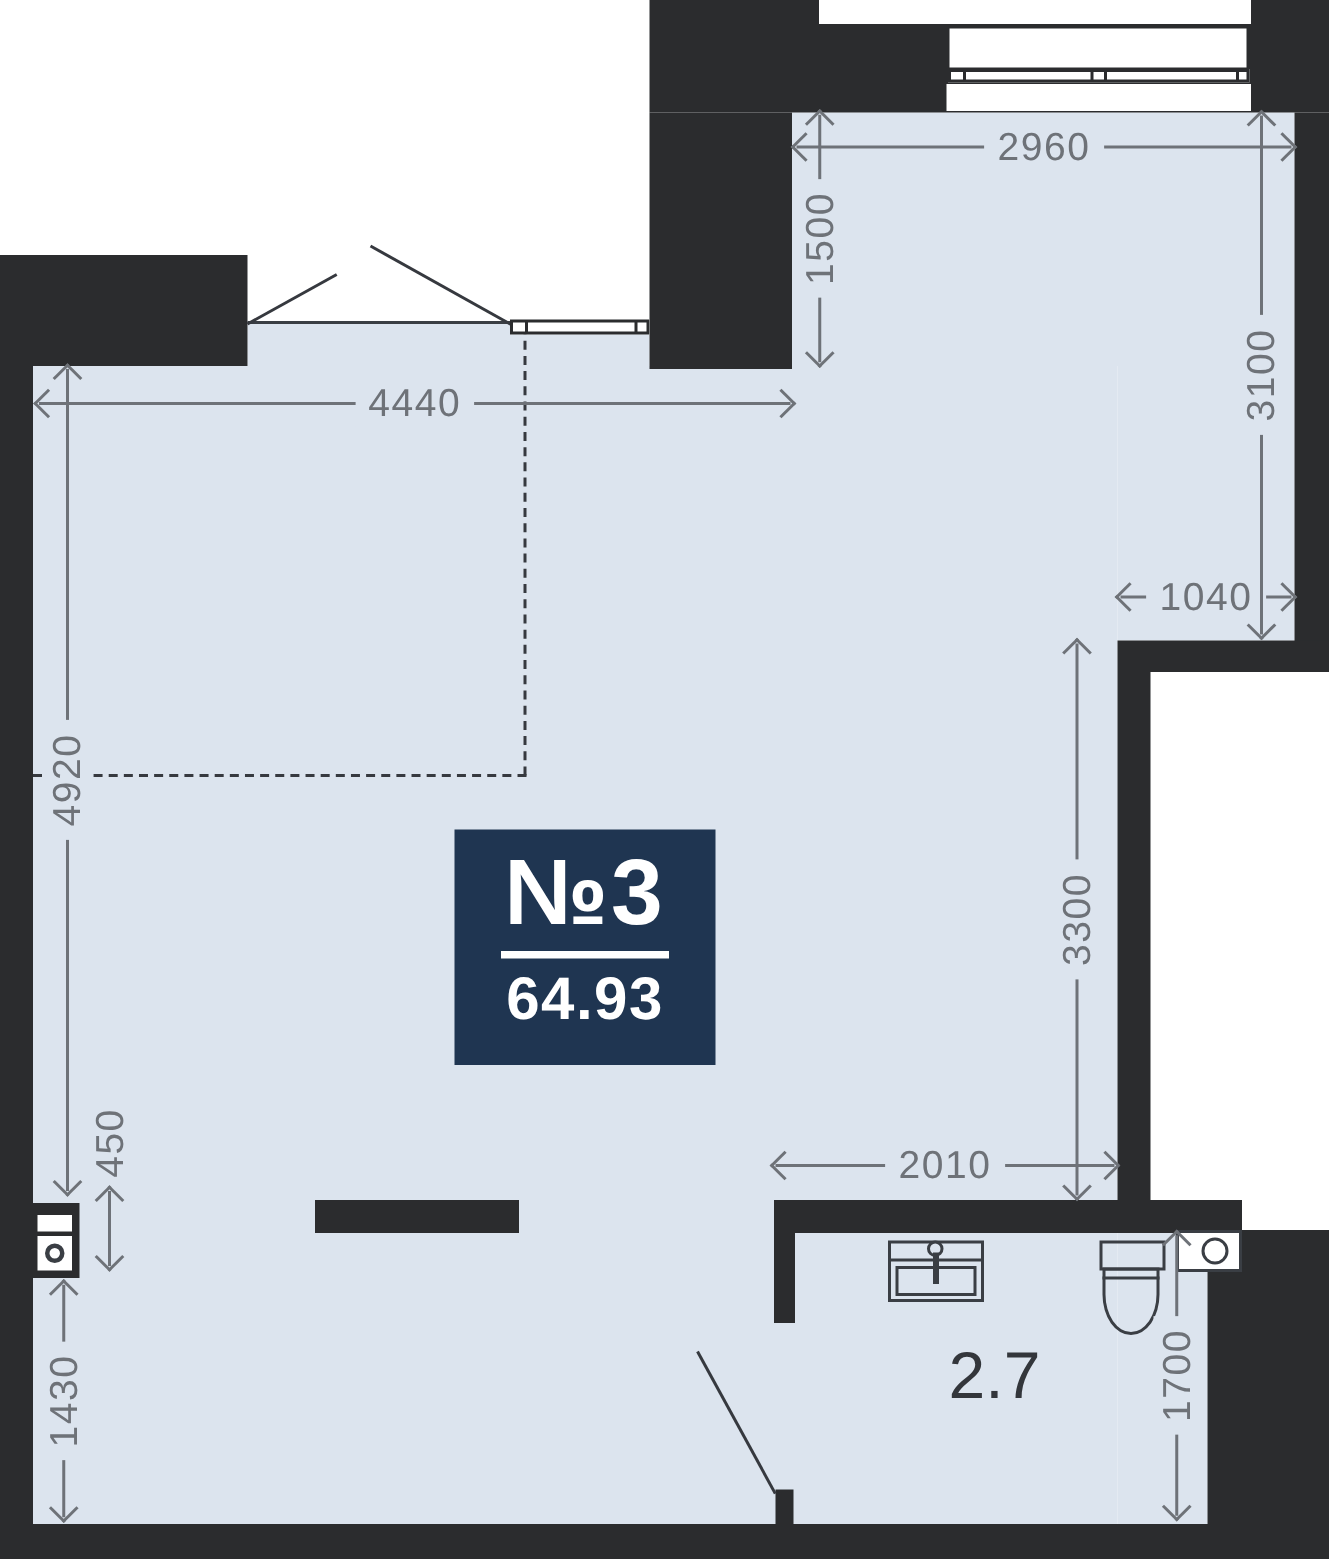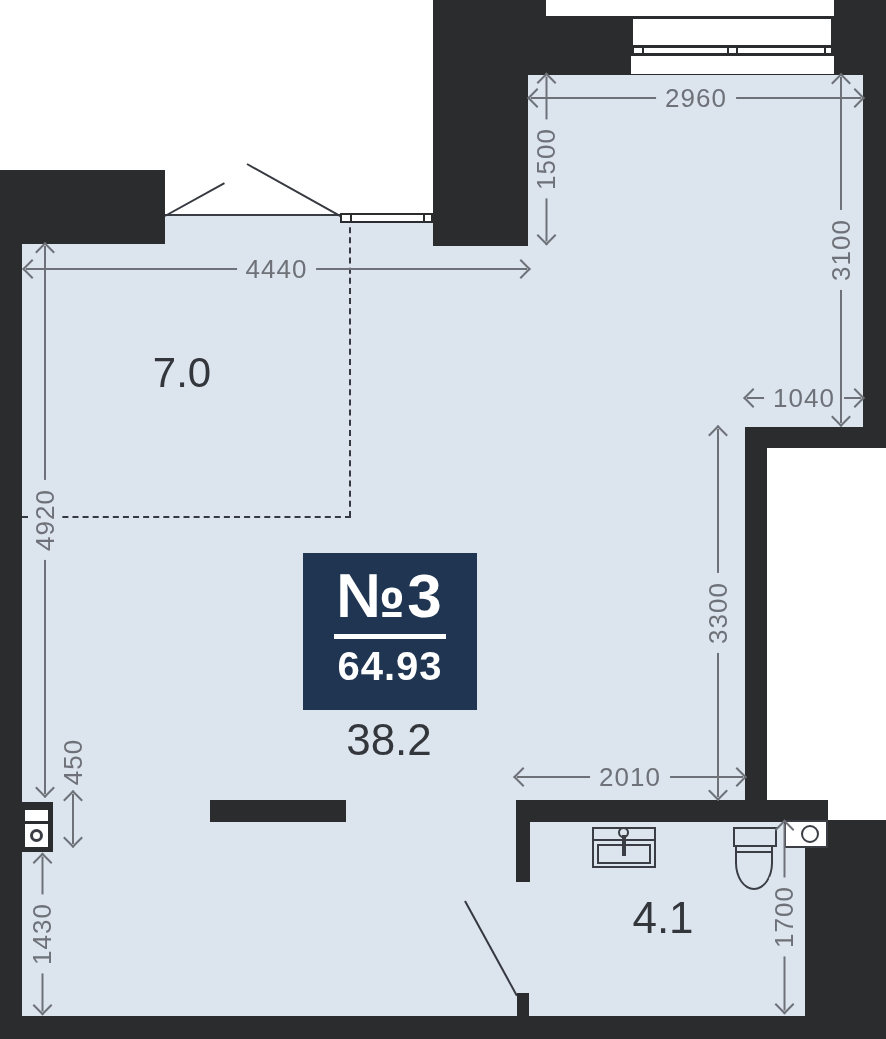--- a/index.html
+++ b/index.html
@@ -160,23 +160,21 @@
       <i class="ah r"></i>
       <span class="txt">1700</span>
     </div>
   <div class="dim v" style="left:47px;top:805px;width:52px">
     <i class="ln"></i>
       <i class="ah l"></i>
       <i class="ah r"></i>
     </div>
   <div class="vtxt" style="left:27px;top:748px;width:92px">450</div>
 
-  <div class="rlabel" style="left:122px;top:346px;width:120px;height:54px;font-size:42px">7.0</div>
-  <div class="rlabel" style="left:309px;top:713px;width:160px;height:54px;font-size:44px">38.2</div>
-  <div class="rlabel" style="left:593px;top:891px;width:140px;height:54px;font-size:44px">4.1</div>
+  <div class="rlabel" style="left:593px;top:891px;width:140px;height:54px;font-size:44px">2.7</div>
 
   <div id="badge">
     <div class="num">№3</div>
     <div class="rule"></div>
     <div class="area">64.93</div>
   </div>
 
 </div>
 
 </body></html>

